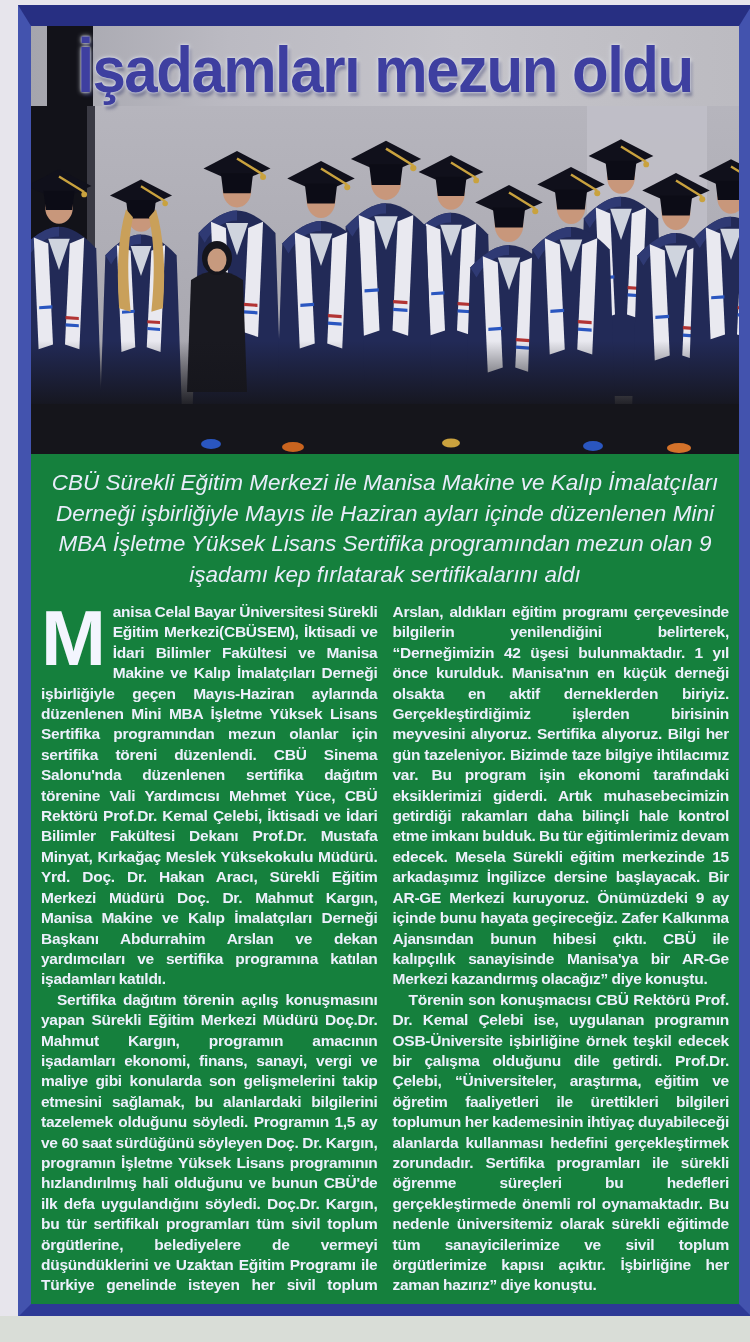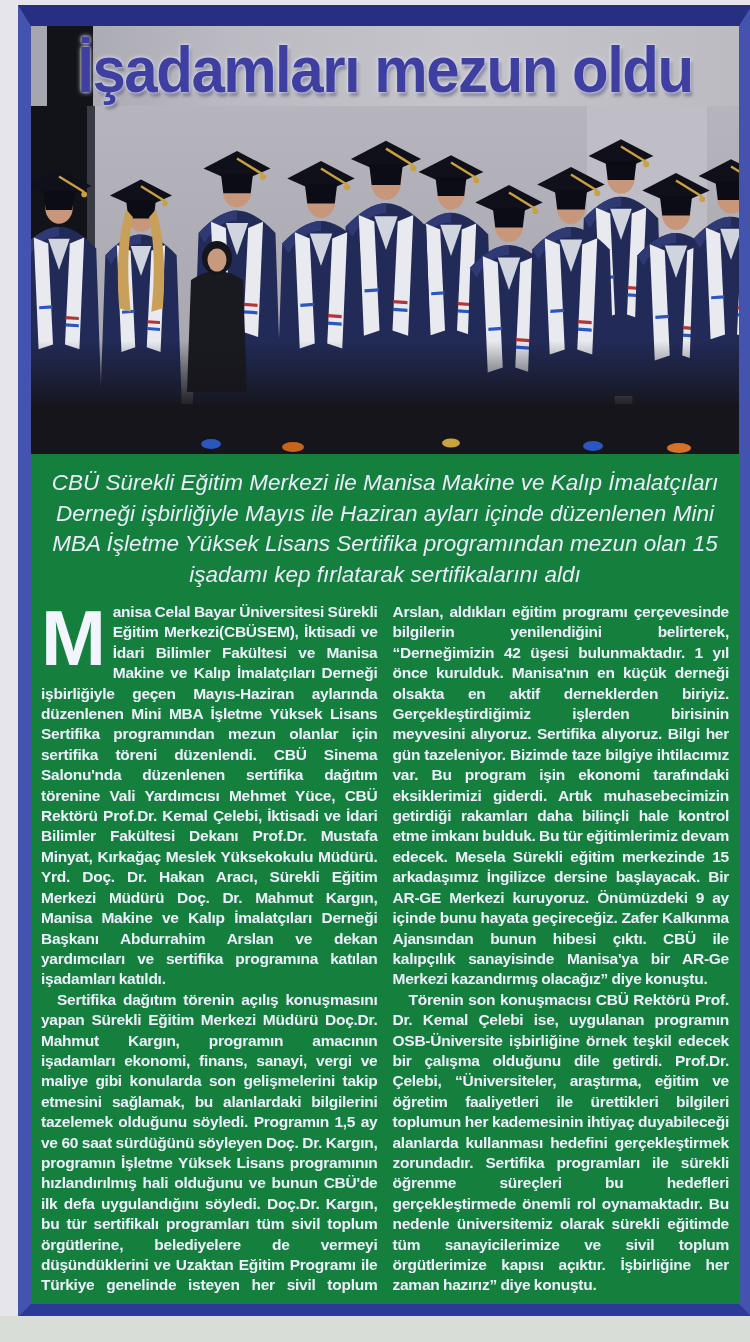--- a/index.html
+++ b/index.html
@@ -132,21 +132,21 @@
     <rect x="0" y="235" width="708" height="70" fill="url(#fade)"></rect>
     <rect x="0" y="298" width="708" height="50" fill="#15151b"></rect>
     <ellipse cx="180" cy="338" rx="10" ry="5" fill="#2a56c0"></ellipse>
     <ellipse cx="262" cy="341" rx="11" ry="5" fill="#c9641f"></ellipse>
     <ellipse cx="420" cy="337" rx="9" ry="4.5" fill="#caa23e"></ellipse>
     <ellipse cx="562" cy="340" rx="10" ry="5" fill="#2a56c0"></ellipse>
     <ellipse cx="648" cy="342" rx="12" ry="5" fill="#d4722a"></ellipse>
   </svg>
 
   <div class="panel">
-    <div class="lede">CBÜ Sürekli Eğitim Merkezi ile Manisa Makine ve Kalıp İmalatçıları Derneği işbirliğiyle Mayıs ile Haziran ayları içinde düzenlenen Mini MBA İşletme Yüksek Lisans Sertifika programından mezun olan 15 işadamı kep fırlatarak sertifikalarını aldı</div>
+    <div class="lede">CBÜ Sürekli Eğitim Merkezi ile Manisa Makine ve Kalıp İmalatçıları Derneği işbirliğiyle Mayıs ile Haziran ayları içinde düzenlenen Mini MBA İşletme Yüksek Lisans Sertifika programından mezun olan 9 işadamı kep fırlatarak sertifikalarını aldı</div>
 
     <div class="cols">
       <div class="col">
         <p><span class="dropcap">M</span><span>anisa Celal Bayar Üniversitesi Sürekli Eğitim Merkezi(CBÜSEM), İktisadi ve İdari Bilimler Fakültesi ve Manisa Makine ve Kalıp İmalatçıları Derneği işbirliğiyle geçen Mayıs-Haziran aylarında düzenlenen Mini MBA İşletme Yüksek Lisans Sertifika programından mezun olanlar için sertifika töreni düzenlendi. CBÜ Sinema Salonu'nda düzenlenen sertifika dağıtım törenine Vali Yardımcısı Mehmet Yüce, CBÜ Rektörü Prof.Dr. Kemal Çelebi, İktisadi ve İdari Bilimler Fakültesi Dekanı Prof.Dr. Mustafa Minyat, Kırkağaç Meslek Yüksekokulu Müdürü. Yrd. Doç. Dr. Hakan Aracı, Sürekli Eğitim Merkezi Müdürü Doç. Dr. Mahmut Kargın, Manisa Makine ve Kalıp İmalatçıları Derneği Başkanı Abdurrahim Arslan ve dekan yardımcıları ve sertifika programına katılan işadamları katıldı.</span></p>
         <p class="indent">Sertifika dağıtım törenin açılış konuşmasını yapan Sürekli Eğitim Merkezi Müdürü Doç.Dr. Mahmut Kargın, programın amacının işadamları ekonomi, finans, sanayi, vergi ve maliye gibi konularda son gelişmelerini takip etmesini sağlamak, bu alanlardaki bilgilerini tazelemek olduğunu söyledi. Programın 1,5 ay ve 60 saat sürdüğünü söyleyen Doç. Dr. Kargın, programın İşletme Yüksek Lisans programının hızlandırılmış hali olduğunu ve bunun CBÜ'de ilk defa uygulandığını söyledi. Doç.Dr. Kargın, bu tür sertifikalı programları tüm sivil toplum örgütlerine, belediyelere de vermeyi düşündüklerini ve Uzaktan Eğitim Programı ile Türkiye genelinde isteyen her sivil toplum örgütüne uzaktan verebilmek için çalışmalara başladıklarını vurguladı. Doç. Dr. Kargın, önümüzdeki haftalar Manisa Müstakil İşadamları Derneği üyelerine de aynı sertifika programından eğitim vereceklerini söyledi. Törende konuşan Manisa Makine ve Kalıp İmalatçıları Derneği Başkanı Abdurahim</p>
       </div>
       <div class="col">
         <p>Arslan, aldıkları eğitim programı çerçevesinde bilgilerin yenilendiğini belirterek, “Derneğimizin 42 üşesi bulunmaktadır. 1 yıl önce kurulduk. Manisa'nın en küçük derneği olsakta en aktif derneklerden biriyiz. Gerçekleştirdiğimiz işlerden birisinin meyvesini alıyoruz. Sertifika alıyoruz. Bilgi her gün tazeleniyor. Bizimde taze bilgiye ihtilacımız var. Bu program işin ekonomi tarafındaki eksiklerimizi giderdi. Artık muhasebecimizin getirdiği rakamları daha bilinçli hale kontrol etme imkanı bulduk. Bu tür eğitimlerimiz devam edecek. Mesela Sürekli eğitim merkezinde 15 arkadaşımız İngilizce dersine başlayacak. Bir AR-GE Merkezi kuruyoruz. Önümüzdeki 9 ay içinde bunu hayata geçireceğiz. Zafer Kalkınma Ajansından bunun hibesi çıktı. CBÜ ile kalıpçılık sanayisinde Manisa'ya bir AR-Ge Merkezi kazandırmış olacağız” diye konuştu.</p>
         <p class="indent">Törenin son konuşmacısı CBÜ Rektörü Prof. Dr. Kemal Çelebi ise, uygulanan programın OSB-Üniversite işbirliğine örnek teşkil edecek bir çalışma olduğunu dile getirdi. Prof.Dr. Çelebi, “Üniversiteler, araştırma, eğitim ve öğretim faaliyetleri ile ürettikleri bilgileri toplumun her kademesinin ihtiyaç duyabileceği alanlarda kullanması hedefini gerçekleştirmek zorundadır. Sertifika programları ile sürekli öğrenme süreçleri bu hedefleri gerçekleştirmede önemli rol oynamaktadır. Bu nedenle üniversitemiz olarak sürekli eğitimde tüm sanayicilerimize ve sivil toplum örgütlerimize kapısı açıktır. İşbirliğine her zaman hazırız” diye konuştu.</p>
 

